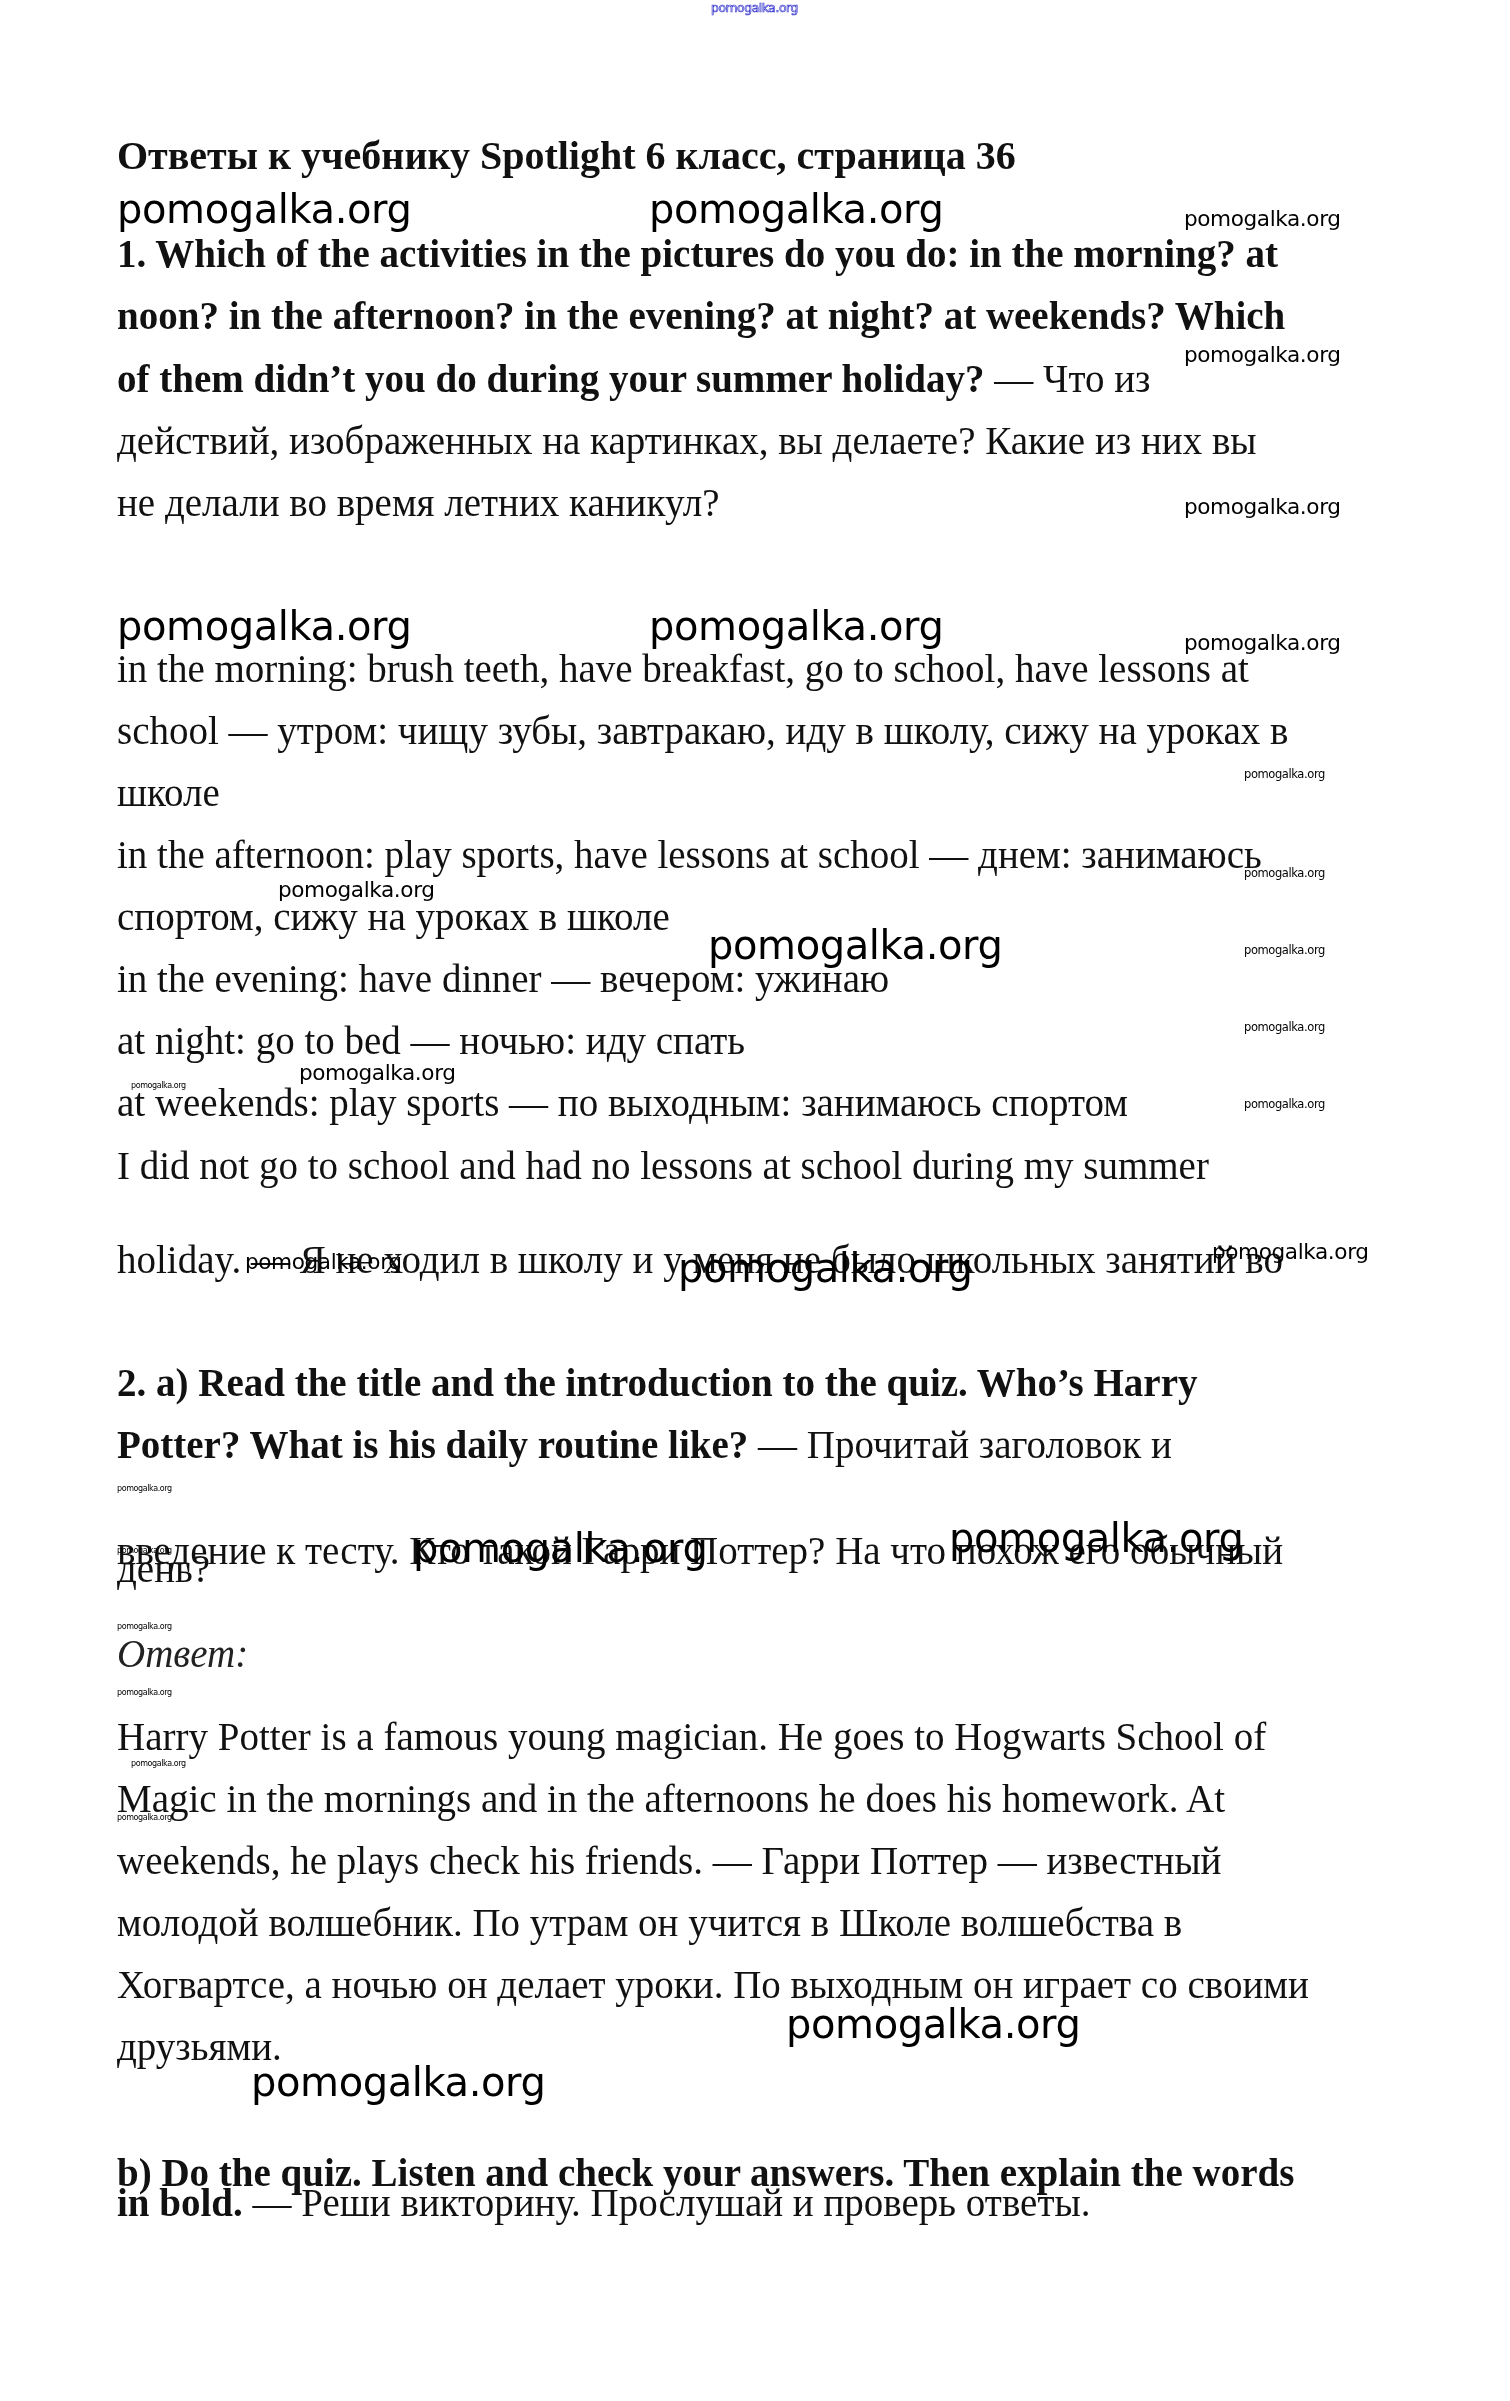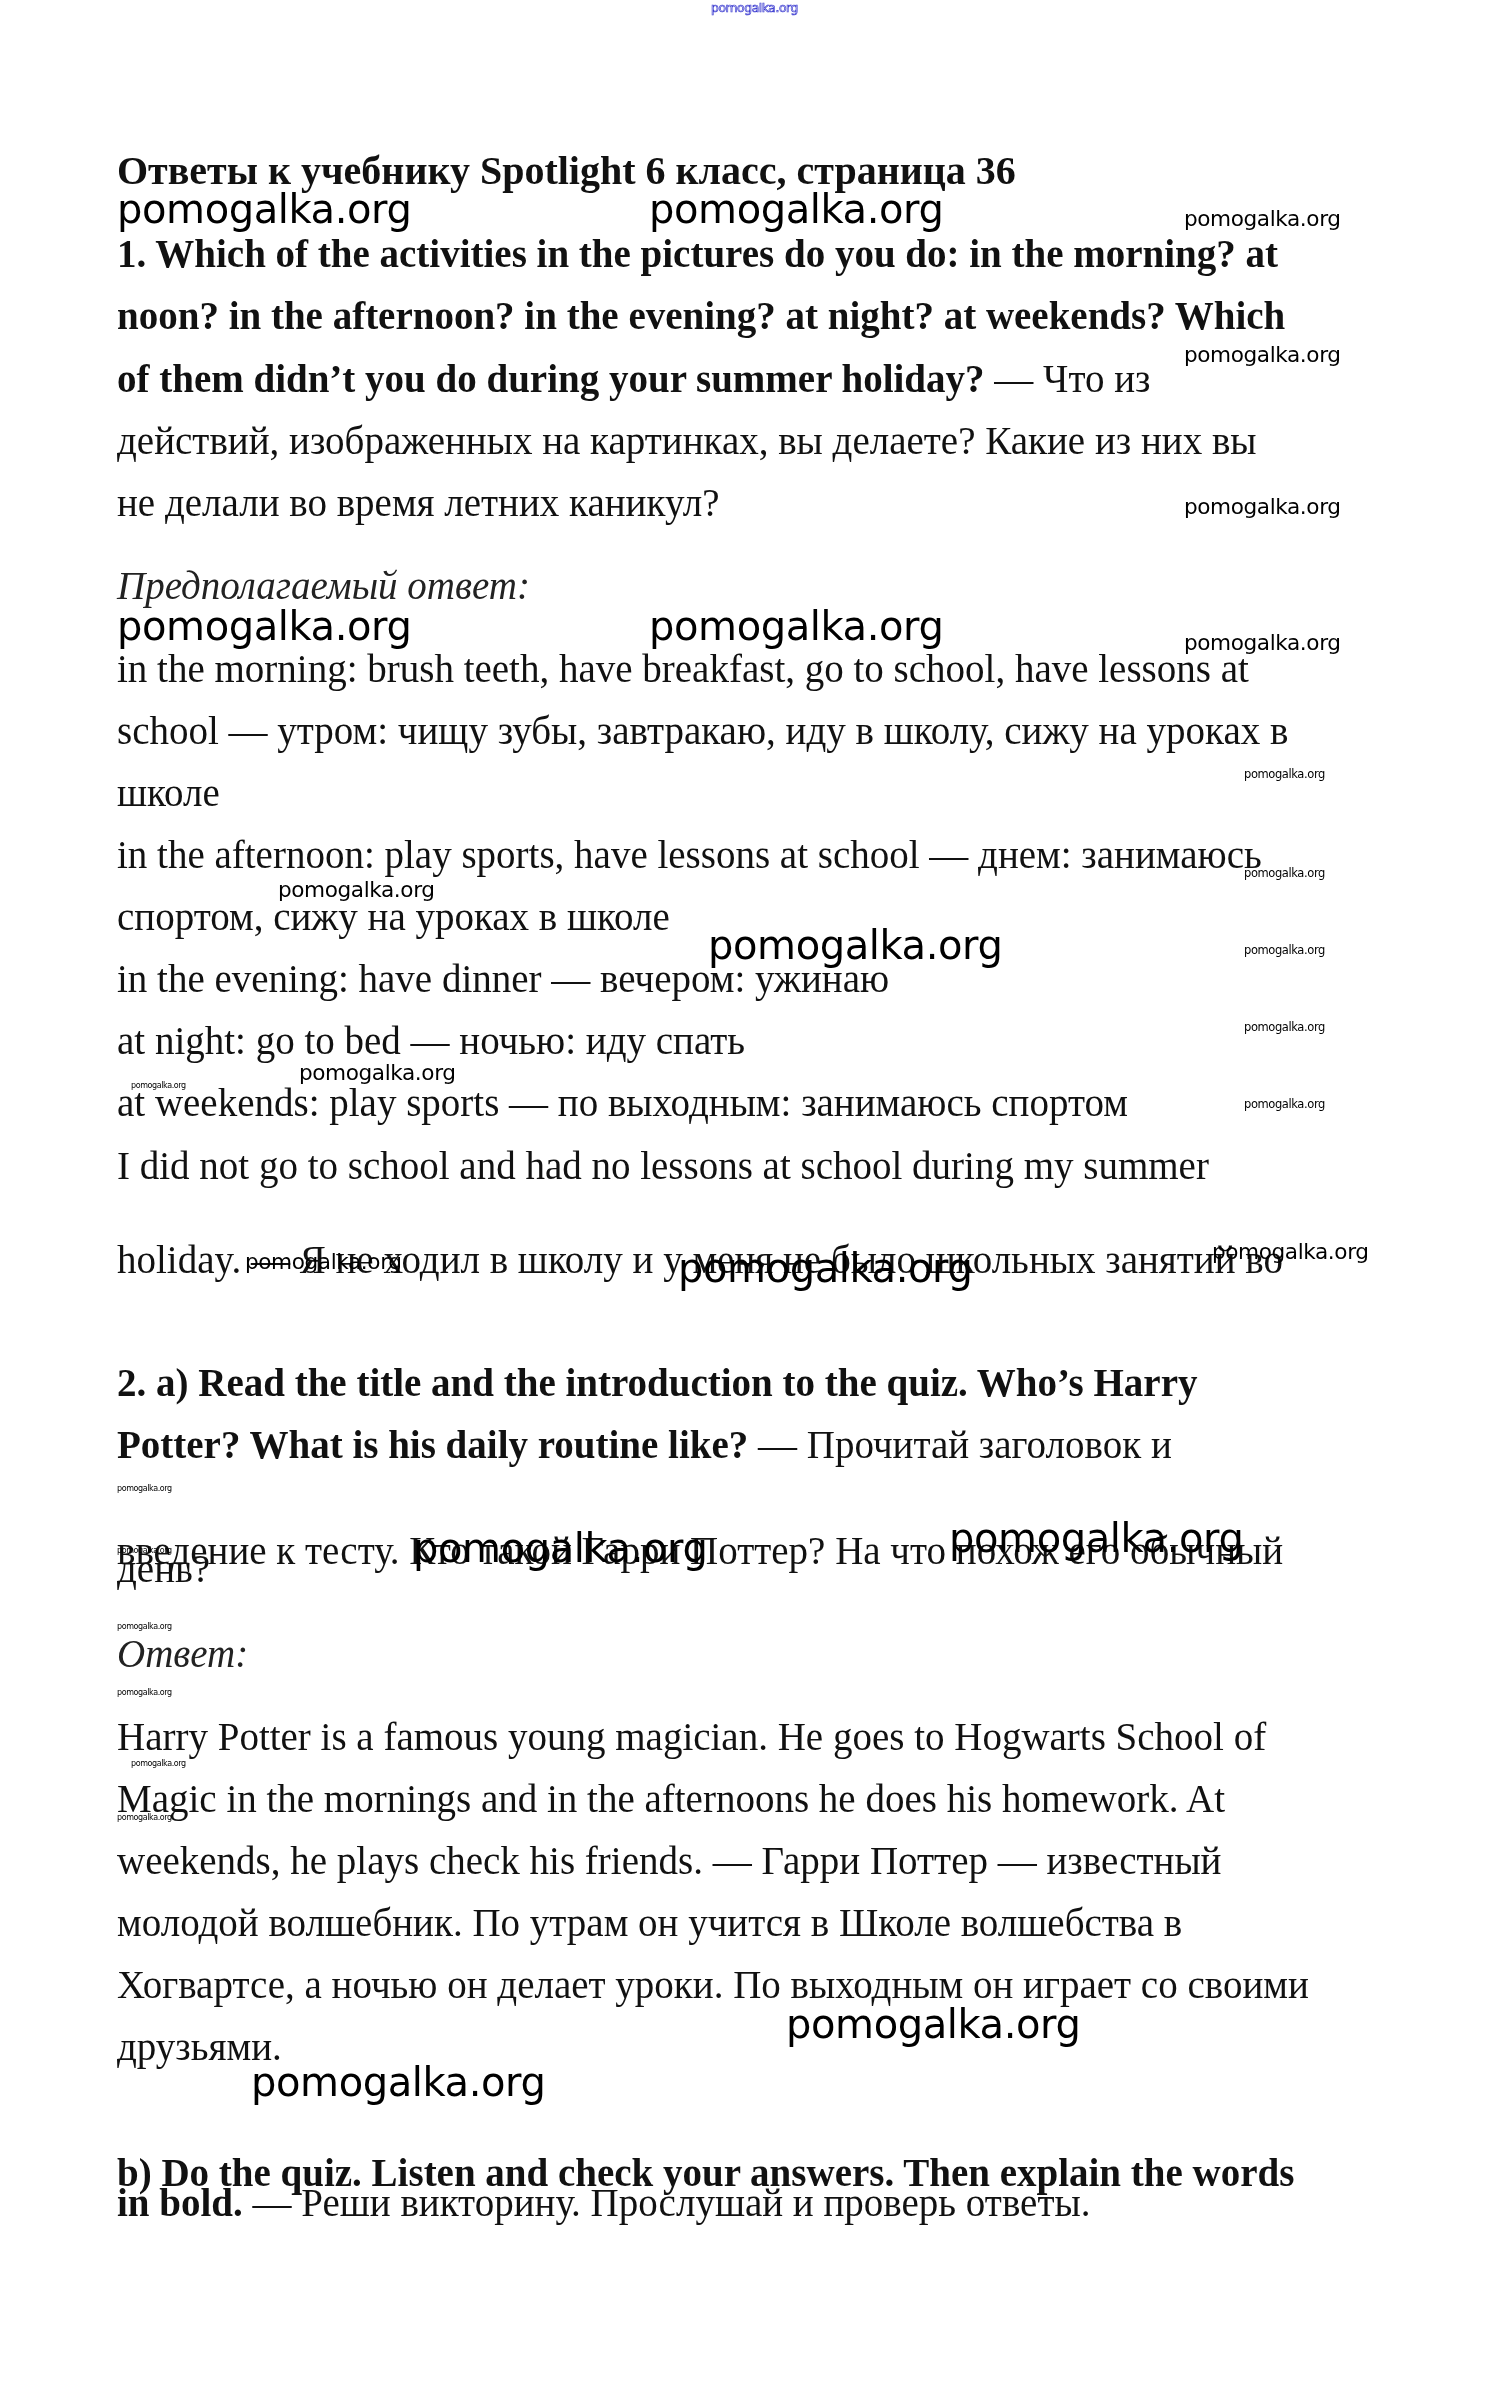--- a/index.html
+++ b/index.html
@@ -15,35 +15,34 @@
   .wm-sm { font-size:11.5px; }
   .wm-top { font-size:12.3px; color:transparent; -webkit-text-stroke:0.7px #3a3ad0; }
 </style>
 </head>
 <body>
 
 <div class="page">
 
   <div class="wm wm-top" style="left:711px; top:2.2px;">pomogalka.org</div>
 
-  <div class="line title" style="top:151px;text-align:center;">Ответы к учебнику Spotlight 6 класс, страница 36</div>
+  <div class="line title" style="top:136px;text-align:center;">Ответы к учебнику Spotlight 6 класс, страница 36</div>
 
   <div class="wm wm-xl" style="left:117px; top:189px;">pomogalka.org</div>
   <div class="wm wm-xl" style="left:649px; top:189px;">pomogalka.org</div>
   <div class="wm wm-md" style="left:1184px; top:208px;">pomogalka.org</div>
 
   <div class="line b" style="top:234px;">1. Which of the activities in the pictures do you do: in the morning? at</div>
   <div class="line b" style="top:296px;">noon? in the afternoon? in the evening? at night? at weekends? Which</div>
   <div class="wm wm-md" style="left:1184px; top:344px;">pomogalka.org</div>
   <div class="line" style="top:359px;"><span class="b">of them didn’t you do during your summer holiday?</span><span> — Что из</span></div>
   <div class="line" style="top:421px;">действий, изображенных на картинках, вы делаете? Какие из них вы</div>
   <div class="line" style="top:483px;">не делали во время летних каникул?</div>
   <div class="wm wm-md" style="left:1184px; top:496px;">pomogalka.org</div>
 
-  <div class="line i" style="top:566px;">Предполагаемый ответ:</div>
 
   <div class="wm wm-xl" style="left:117px; top:606px;">pomogalka.org</div>
   <div class="wm wm-xl" style="left:649px; top:606px;">pomogalka.org</div>
   <div class="wm wm-md" style="left:1184px; top:632px;">pomogalka.org</div>
 
   <div class="line" style="top:649px;">in the morning: brush teeth, have breakfast, go to school, have lessons at</div>
   <div class="line" style="top:711px;">school — утром: чищу зубы, завтракаю, иду в школу, сижу на уроках в</div>
   <div class="wm wm-sm" style="left:1244px; top:769px;">pomogalka.org</div>
   <div class="line" style="top:773px;">школе</div>
   <div class="line" style="top:835px;">in the afternoon: play sports, have lessons at school — днем: занимаюсь</div>

